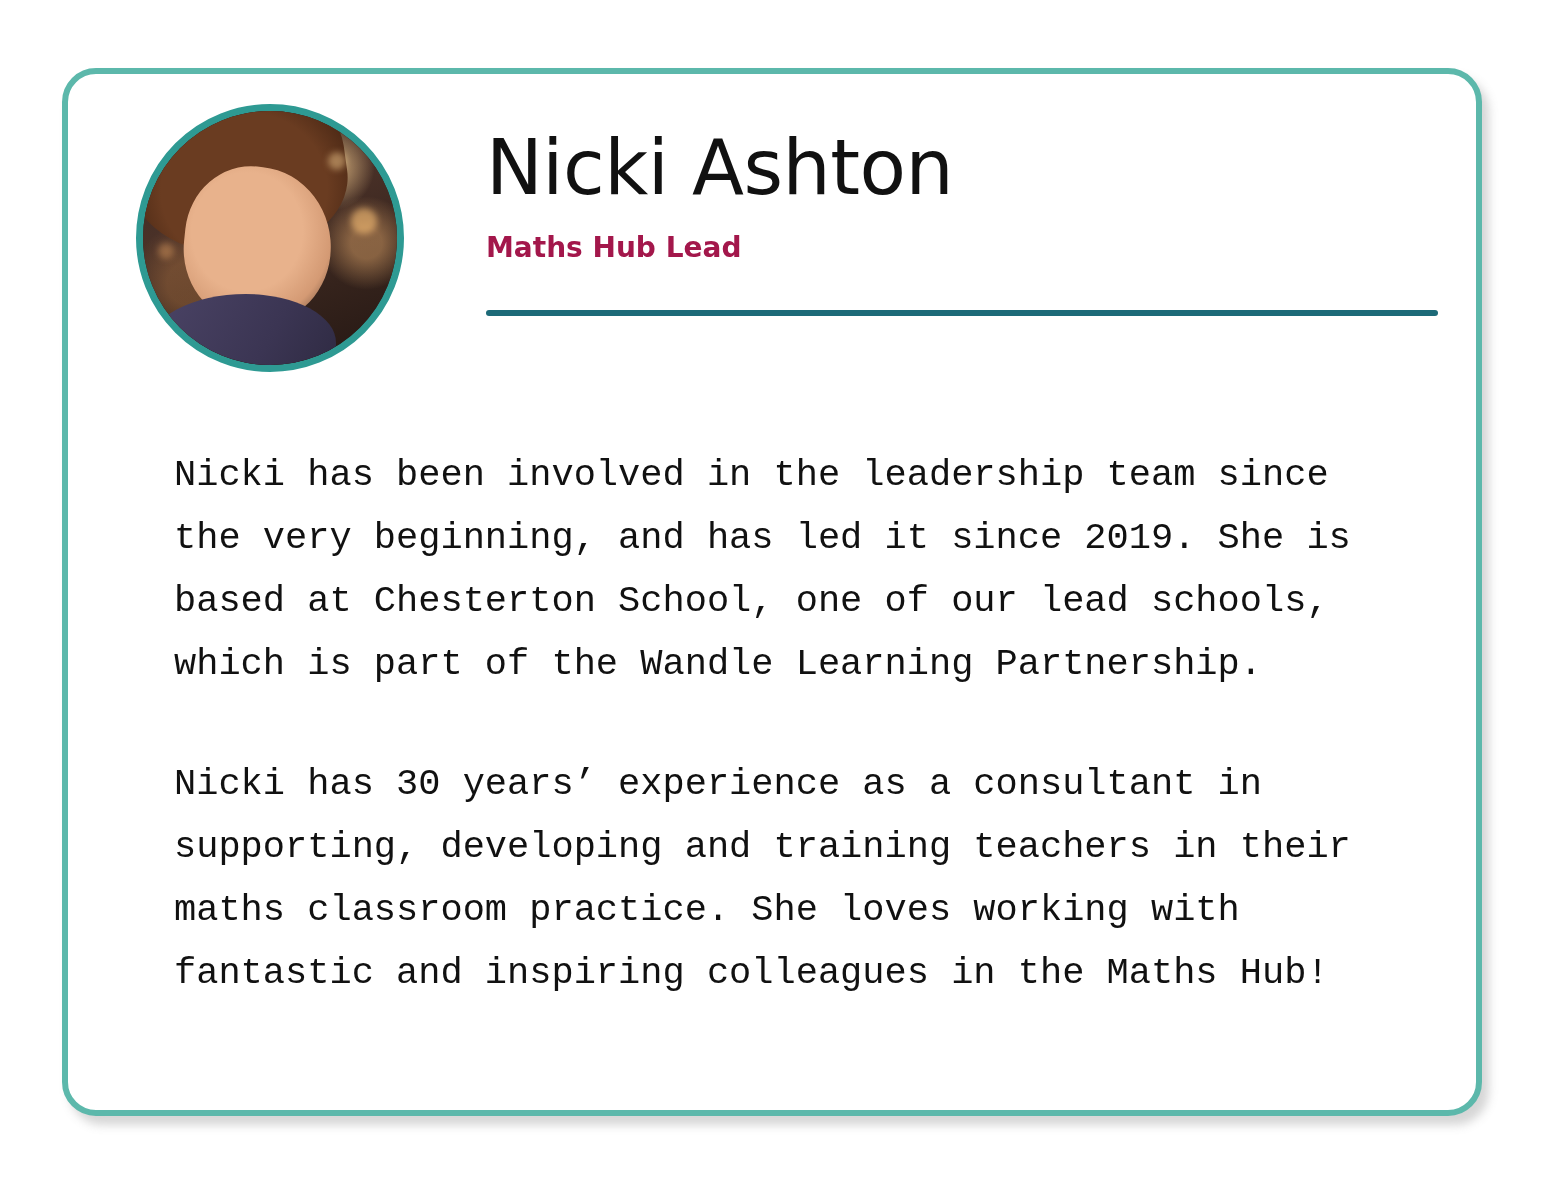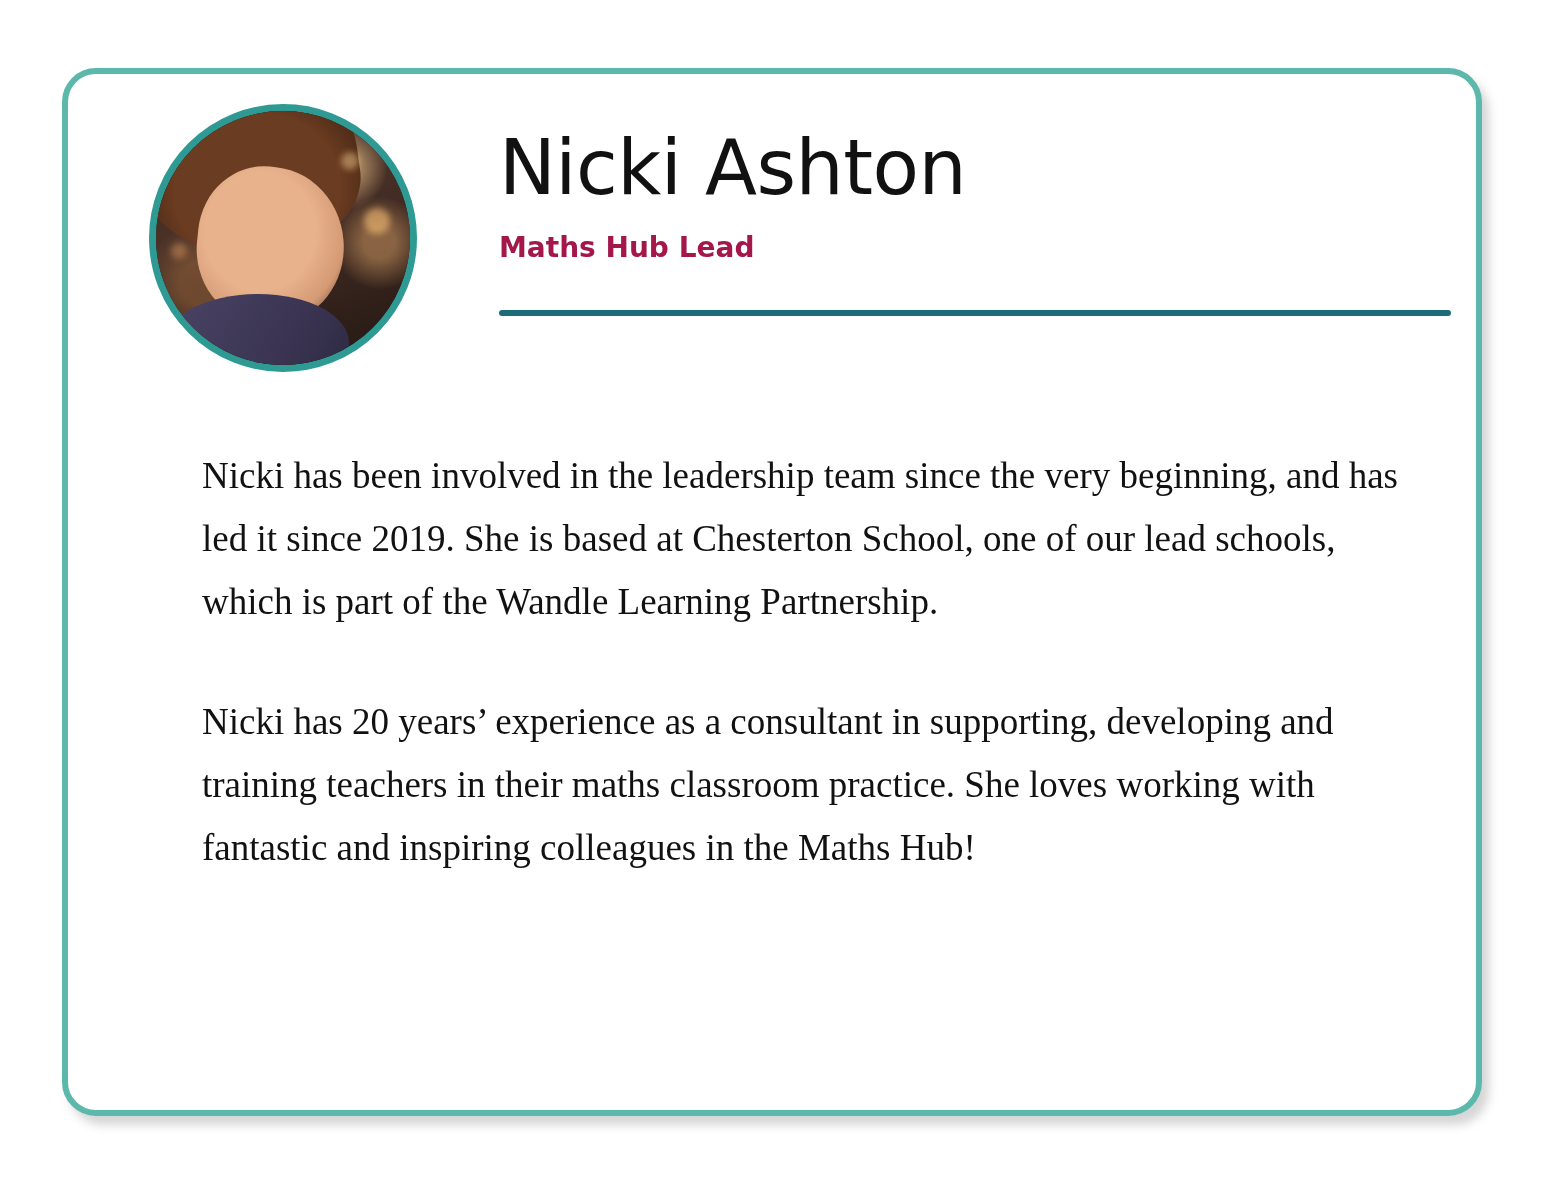--- a/index.html
+++ b/index.html
@@ -30,21 +30,20 @@
     box-sizing: border-box;
     background: #ffffff;
     border: 6px solid #5cb8ab;
     border-radius: 34px;
     box-shadow: 7px 9px 10px rgba(120,120,120,0.30);
   }
 
   .card-header {
     position: relative;
     height: 330px;
-    margin-left: 13px;
   }
 
   .avatar {
     position: absolute;
     left: 68px;
     top: 30px;
     width: 268px;
     height: 268px;
     border-radius: 50%;
     border: 7px solid #2e9a93;
@@ -135,25 +134,24 @@
     height: 6px;
     background: #1d6a78;
     border-radius: 3px;
   }
 
   .bio {
     position: absolute;
     left: 106px;
     top: 370px;
     right: 70px;
-    font-family: Liberation Serif, serif;
+    font-family: Liberation Mono, monospace;
     font-size: 37px;
     line-height: 63px;
     color: #111111;
-    margin-left: 28px;
   }
   .bio p {
     margin: 0 0 57px 0;
   }
   .bio p:last-child {
     margin-bottom: 0;
   }
 </style>
 </head>
 <body>
@@ -178,17 +176,17 @@
       <div class="header-text">
         <h1 class="person-name">Nicki Ashton</h1>
         <div class="person-role">Maths Hub Lead</div>
       </div>
 
       <div class="rule"></div>
     </div>
 
     <div class="bio">
       <p>Nicki has been involved in the leadership team since the very beginning, and has led it since 2019. She is based at Chesterton School, one of our lead schools, which is part of the Wandle Learning Partnership.</p>
-      <p>Nicki has 20 years’ experience as a consultant in supporting, developing and training teachers in their maths classroom practice. She loves working with fantastic and inspiring colleagues in the Maths Hub!</p>
+      <p>Nicki has 30 years’ experience as a consultant in supporting, developing and training teachers in their maths classroom practice. She loves working with fantastic and inspiring colleagues in the Maths Hub!</p>
     </div>
 
   </div>
 </div>
 
 </body></html>

